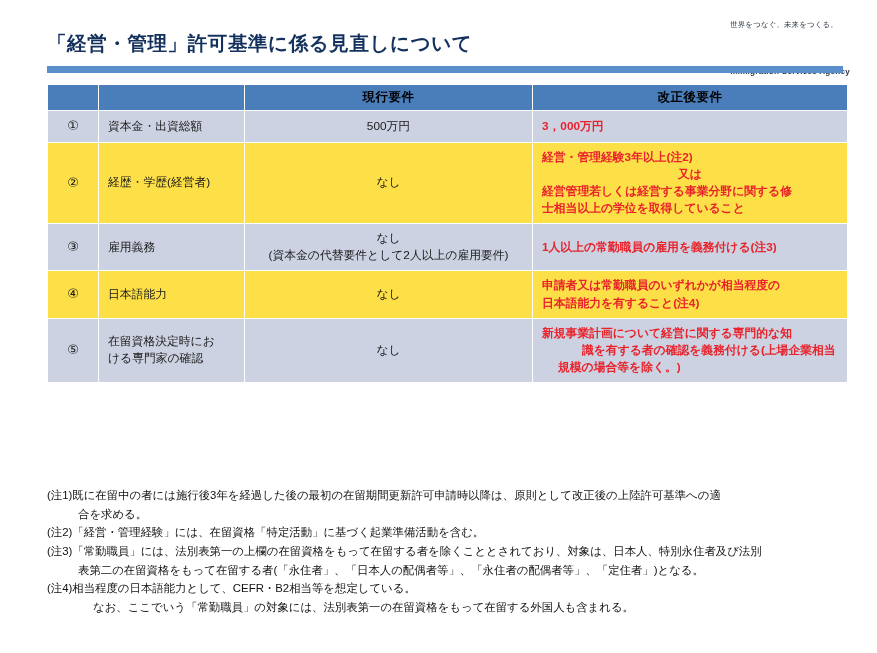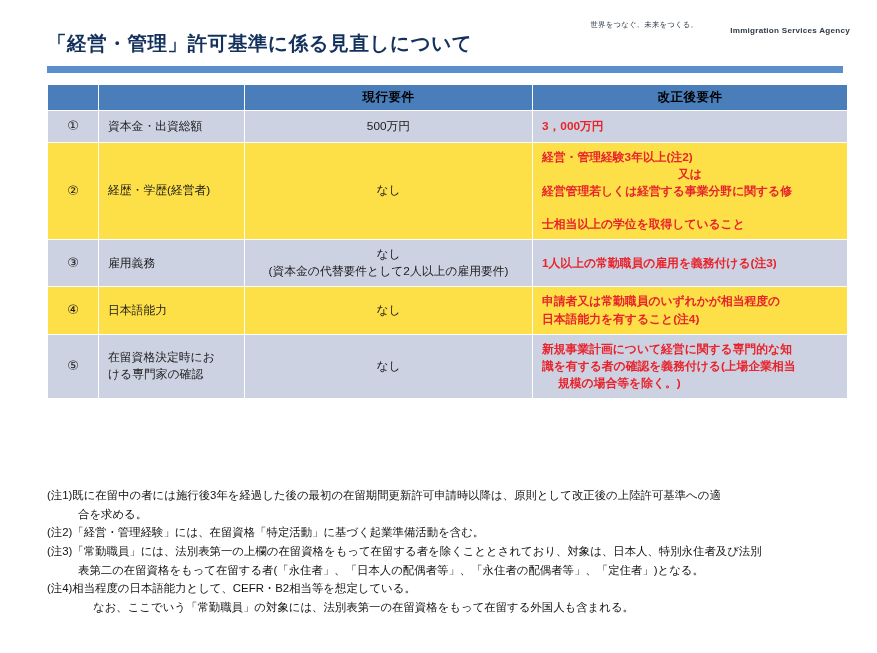--- a/index.html
+++ b/index.html
@@ -55,21 +55,21 @@
     position: absolute;
     left: 1px;
     bottom: -1px;
     font-size: 9.5px;
     font-weight: bold;
     letter-spacing: 2.4px;
     color: #2f3a46;
   }
   .logo-text {
     display: flex;
-    flex-direction: row;
+    flex-direction: column;
     justify-content: flex-start;
     line-height: 1;
     gap: 32px;
   }
   .logo-tagline {
     font-size: 7.4px;
     color: #2f3a46;
     letter-spacing: 0.2px;
     margin-bottom: 2px;
   }
@@ -210,21 +210,21 @@
         </td>
       </tr>
       <tr class="shade-b">
         <td class="num">②</td>
         <td class="item">経歴・学歴(経営者)</td>
         <td class="cur">なし</td>
         <td class="new">
           <span class="" style="display: block;">経営・管理経験3年以上(注2)</span>
           <span class="mid-line" style="display: block;">又は</span>
           <span class="" style="display: block;">経営管理若しくは経営する事業分野に関する修</span>
-          <span class="" style="display: block; margin-top: 16px;">士相当以上の学位を取得していること</span>
+          <span class="" style="display: block;">士相当以上の学位を取得していること</span>
         </td>
       </tr>
       <tr class="shade-a">
         <td class="num">③</td>
         <td class="item">雇用義務</td>
         <td class="cur">なし<br>(資本金の代替要件として2人以上の雇用要件)</td>
         <td class="new">
           <span class="" style="display: block;">1人以上の常勤職員の雇用を義務付ける(注3)</span>
         </td>
       </tr>
@@ -236,21 +236,21 @@
           <span class="" style="display: block;">申請者又は常勤職員のいずれかが相当程度の</span>
           <span class="" style="display: block;">日本語能力を有すること(注4)</span>
         </td>
       </tr>
       <tr class="shade-a">
         <td class="num">⑤</td>
         <td class="item">在留資格決定時にお<br>ける専門家の確認</td>
         <td class="cur">なし</td>
         <td class="new">
           <span class="" style="display: block;">新規事業計画について経営に関する専門的な知</span>
-          <span class="" style="display: block;">識を有する者の確認を義務付ける(上場企業相当</span>
+          <span class="" style="display: block; margin-left: 40px;">識を有する者の確認を義務付ける(上場企業相当</span>
           <span class="" style="display: block; margin-left: 16px;">規模の場合等を除く。)</span>
         </td>
       </tr>
     </tbody>
 </table>
 
 <div class="notes">
     <span class="note">(注1)既に在留中の者には施行後3年を経過した後の最初の在留期間更新許可申請時以降は、原則として改正後の上陸許可基準への適</span>
     <span class="note-cont">合を求める。</span>
     <span class="note">(注2)「経営・管理経験」には、在留資格「特定活動」に基づく起業準備活動を含む。</span>

